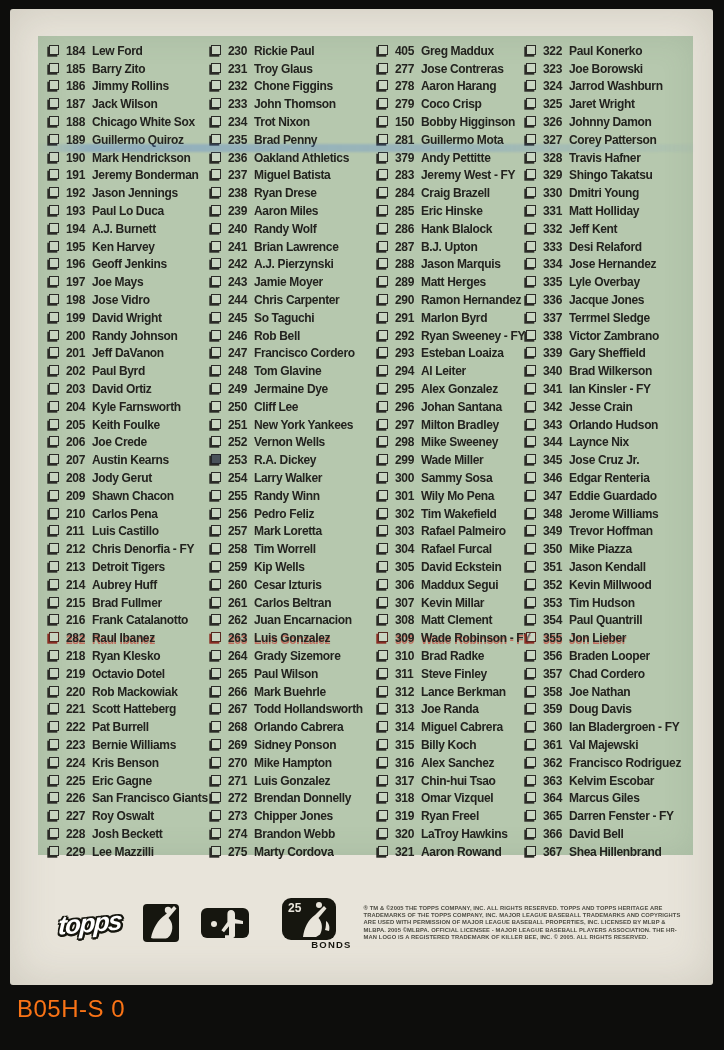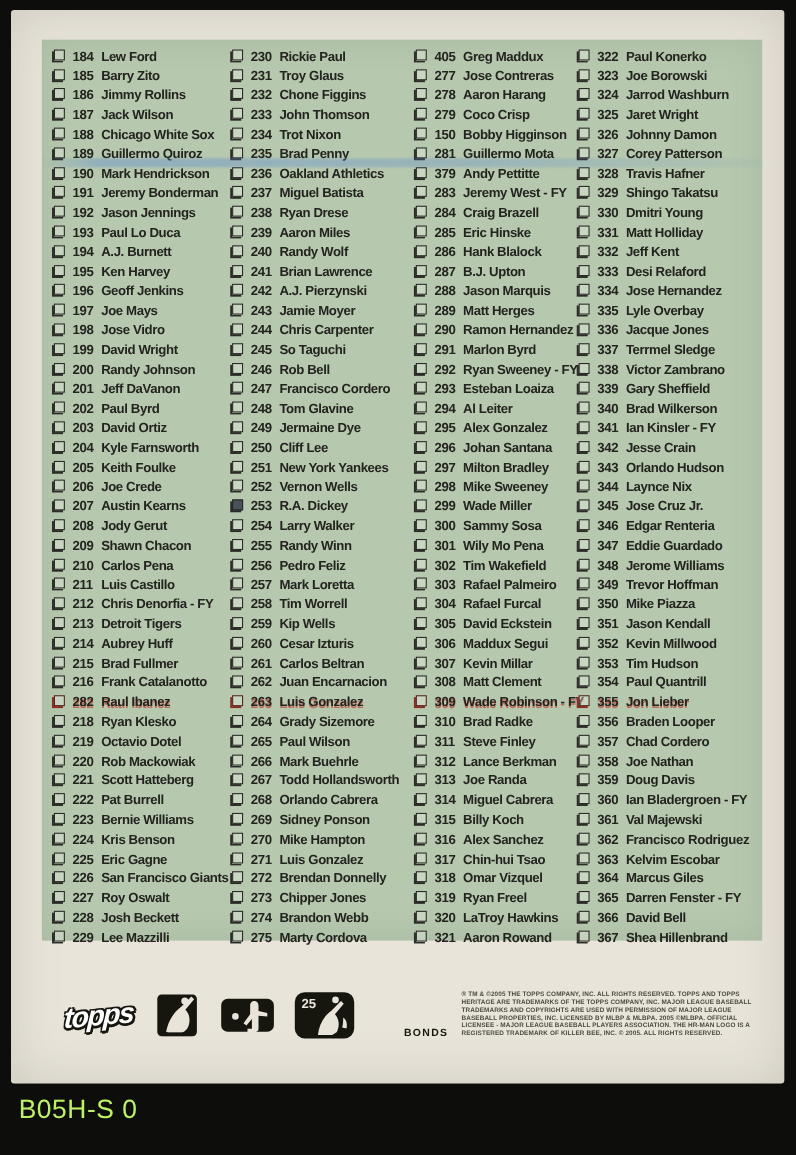--- a/index.html
+++ b/index.html
@@ -25,25 +25,25 @@
   .misprint .cb{box-shadow:-1.7px 1.7px 0 #8a2c22;border-color:#56281f;}
   .streak{position:absolute;left:0;top:108px;width:100%;height:8px;pointer-events:none;
       background:linear-gradient(90deg,rgba(80,130,210,0),rgba(85,135,215,.38) 8%,rgba(85,135,215,.28) 62%,rgba(80,130,210,.04));
       filter:blur(1px);}
   .footer{position:absolute;left:20px;top:856px;width:628px;height:62px;display:flex;align-items:center;}
   .topps{font-style:italic;font-weight:900;font-size:26px;color:#ffffff;letter-spacing:-1.5px;
       transform:rotate(-5deg) skewX(-8deg);
       text-shadow:2px 2px 0 #16160f,-1.5px -1.5px 0 #16160f,1.5px -1.5px 0 #16160f,
                   -1.5px 1.5px 0 #16160f,2.5px 0 0 #16160f,0 2.5px 0 #16160f;}
   .logo{flex:0 0 auto;}
-  .bonds{display:flex;align-items:flex-end;margin-left:16px;}
+  .bonds{display:flex;flex-direction:column;align-items:center;margin-left:16px;}
   .bonds-word{font-size:9.5px;font-weight:900;color:#16160f;letter-spacing:1.2px;margin-top:-2px;padding-left:44px;}
   .legal{margin-left:12px;flex:1;font-size:5.8px;line-height:7.2px;color:#4c4b42;font-weight:bold;
          letter-spacing:.1px;text-align:left;}
-  .bottom-label{position:absolute;left:17px;top:995px;font-size:24px;color:#bef264;letter-spacing:.5px;}
+  .bottom-label{position:absolute;left:17px;top:995px;font-size:24px;color:#f97316;letter-spacing:.5px;}
 </style>
 </head>
 <body>
 
 <div class="stage">
   <div class="card">
     <div class="panel">
 
       <div class="cols">
         <div class="col">

